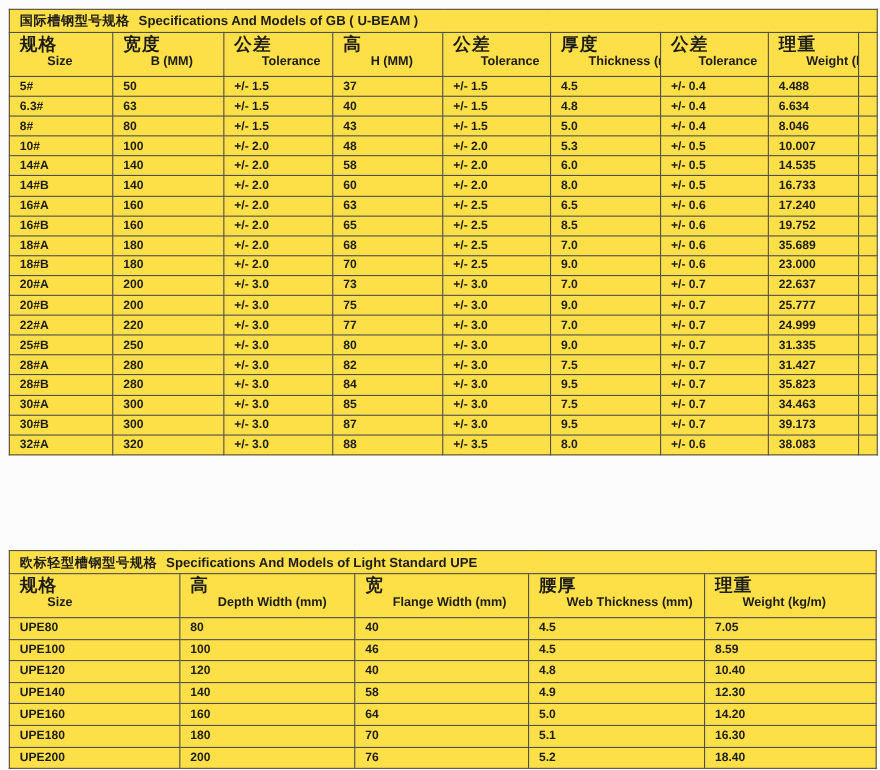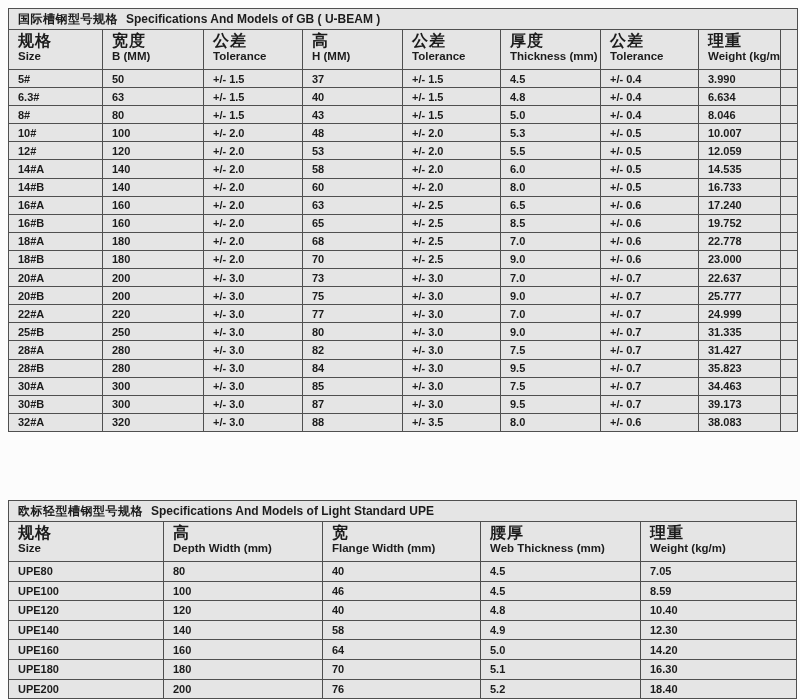--- a/index.html
+++ b/index.html
@@ -12,21 +12,21 @@
     position: relative;
     width: 800px;
     height: 700px;
     background: #fcfcfc;
     overflow: hidden;
   }
   table.spec {
     position: absolute;
     border-collapse: collapse;
     table-layout: fixed;
-    background: #e5e5e5;
+    background: #fde047;
     color: #1c1c1c;
   }
   table.spec th, table.spec td {
     border: 1px solid #4f4f4f;
     padding: 0 0 0 9px;
     text-align: left;
     vertical-align: middle;
     font-weight: bold;
     white-space: nowrap;
     overflow: hidden;
@@ -50,20 +50,21 @@
   tr.head-row .hzh {
     font-size: 16px;
     line-height: 15px;
     letter-spacing: 1px;
     font-weight: bold;
   }
   tr.head-row .hen {
     font-size: 11.5px;
     line-height: 16px;
     font-weight: bold;
+    margin-left: 25px;
   }
 
   #table-gb tbody td {
     height: 17.1px;
     font-size: 11px;
   }
   #table-upe tbody td {
     height: 18.6px;
     font-size: 11px;
     margin-left: 24px;
@@ -131,21 +132,21 @@
     </thead>
     <tbody>
         <tr>
           <td>5#</td>
           <td>50</td>
           <td>+/- 1.5</td>
           <td>37</td>
           <td>+/- 1.5</td>
           <td>4.5</td>
           <td>+/- 0.4</td>
-          <td>3.990</td>
+          <td>4.488</td>
           <td class="empty-cell"></td>
         </tr>
         <tr>
           <td>6.3#</td>
           <td>63</td>
           <td>+/- 1.5</td>
           <td>40</td>
           <td>+/- 1.5</td>
           <td>4.8</td>
           <td>+/- 0.4</td>
@@ -165,31 +166,20 @@
         </tr>
         <tr>
           <td>10#</td>
           <td>100</td>
           <td>+/- 2.0</td>
           <td>48</td>
           <td>+/- 2.0</td>
           <td>5.3</td>
           <td>+/- 0.5</td>
           <td>10.007</td>
-          <td class="empty-cell"></td>
-        </tr>
-        <tr>
-          <td>12#</td>
-          <td>120</td>
-          <td>+/- 2.0</td>
-          <td>53</td>
-          <td>+/- 2.0</td>
-          <td>5.5</td>
-          <td>+/- 0.5</td>
-          <td>12.059</td>
           <td class="empty-cell"></td>
         </tr>
         <tr>
           <td>14#A</td>
           <td>140</td>
           <td>+/- 2.0</td>
           <td>58</td>
           <td>+/- 2.0</td>
           <td>6.0</td>
           <td>+/- 0.5</td>
@@ -230,21 +220,21 @@
           <td class="empty-cell"></td>
         </tr>
         <tr>
           <td>18#A</td>
           <td>180</td>
           <td>+/- 2.0</td>
           <td>68</td>
           <td>+/- 2.5</td>
           <td>7.0</td>
           <td>+/- 0.6</td>
-          <td>22.778</td>
+          <td>35.689</td>
           <td class="empty-cell"></td>
         </tr>
         <tr>
           <td>18#B</td>
           <td>180</td>
           <td>+/- 2.0</td>
           <td>70</td>
           <td>+/- 2.5</td>
           <td>9.0</td>
           <td>+/- 0.6</td>

